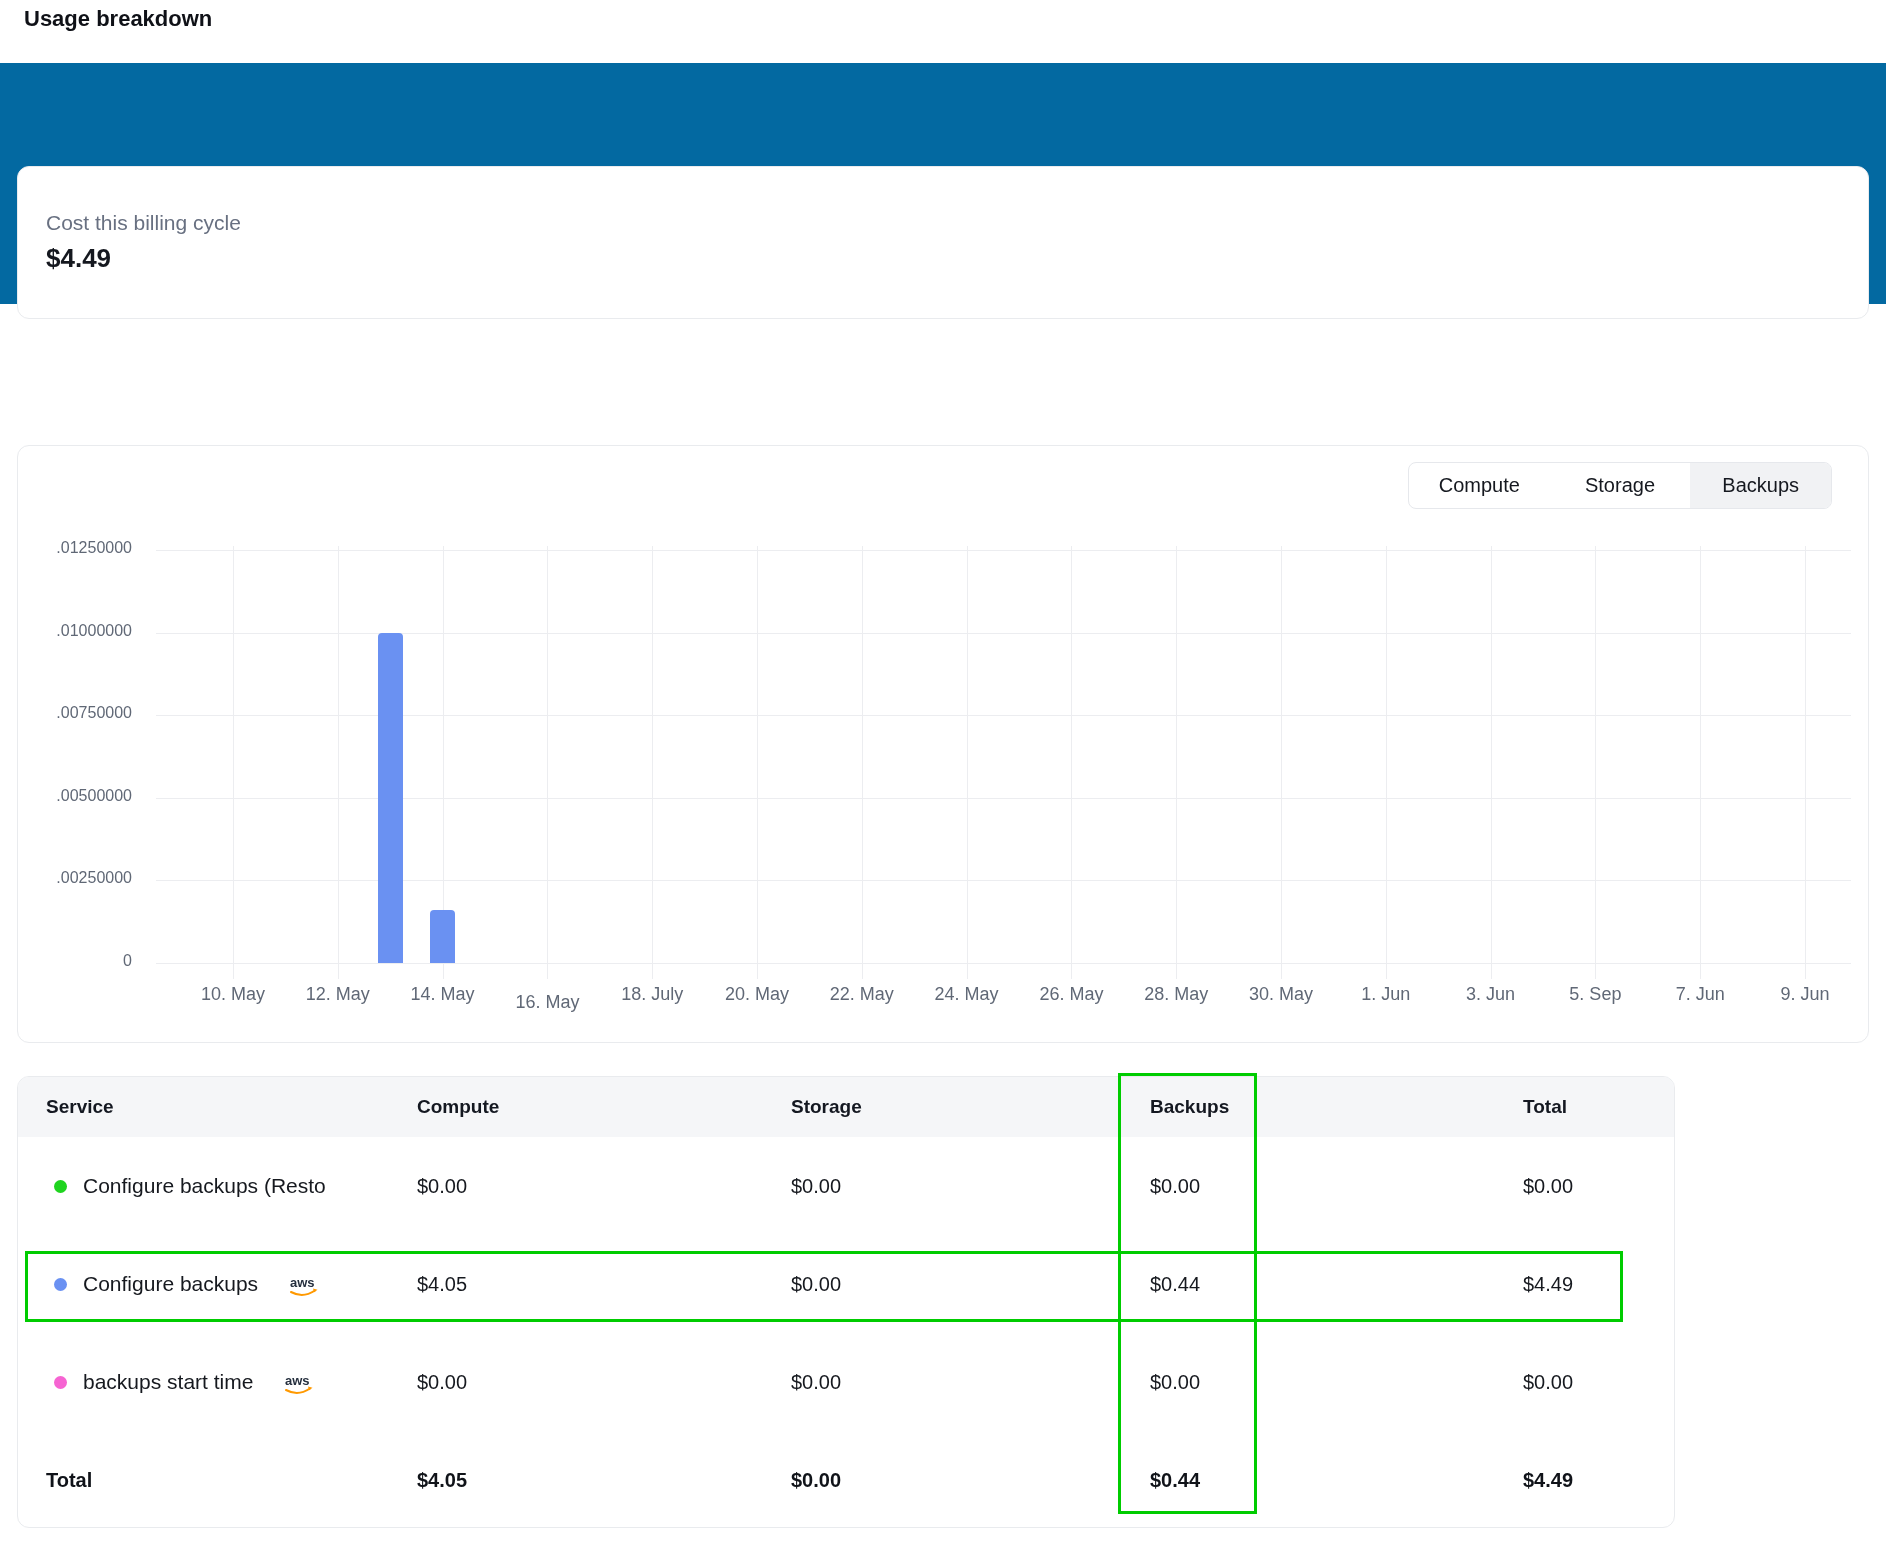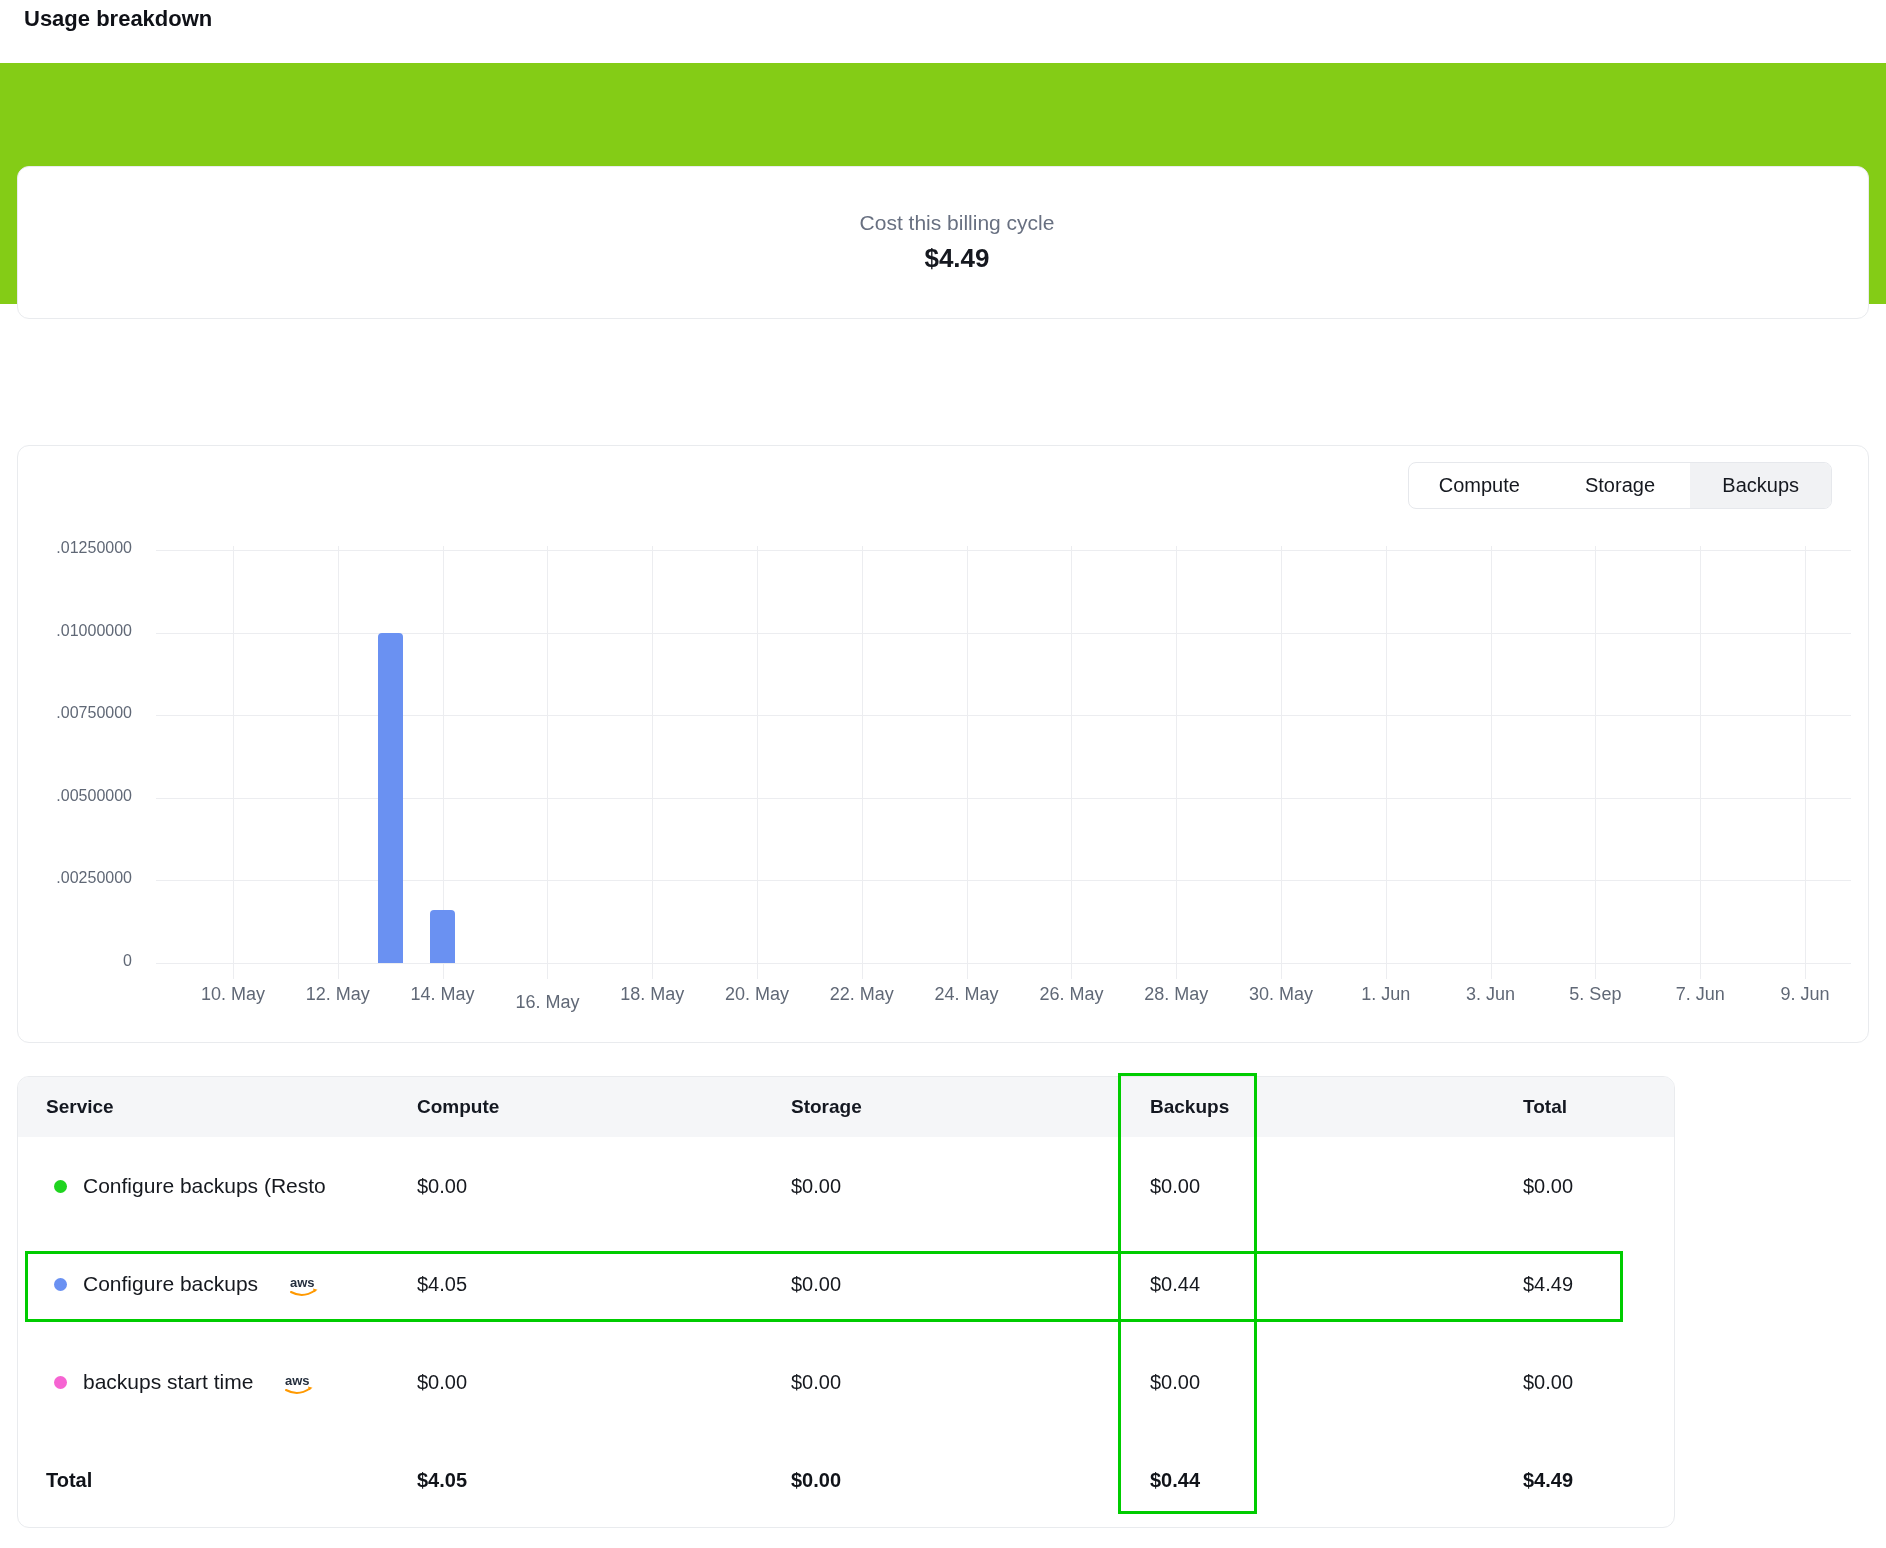--- a/index.html
+++ b/index.html
@@ -2,21 +2,21 @@
 <html><head>
 <meta charset="utf-8">
 <style>
   * { margin:0; padding:0; box-sizing:border-box; }
   html,body { background:#fff; }
   body { font-family:"Liberation Sans", sans-serif; color:#14171d; }
   .page { position:relative; width:1886px; height:1548px; background:#fff; overflow:hidden; }
 
   .page-title { position:absolute; left:24px; top:6px; font-size:22px; font-weight:700; color:#0f1117; }
 
-  .gray-band { position:absolute; left:0; top:63px; width:1886px; height:241px; background:#84cc16;text-align:center; }
+  .gray-band { position:absolute; left:0; top:63px; width:1886px; height:241px; background:#0369a1; }
   .summary-card { position:absolute; left:17px; top:103px; width:1852px; height:153px; background:#fff;
                   border:1px solid #e9ebee; border-radius:12px; padding:44px 0 0 28px; }
   .summary-label { font-size:21px; color:#687081; }
   .summary-amount { font-size:26px; font-weight:700; color:#15181f; margin-top:8px; }
 
   .time-row { position:absolute; top:346px; right:19px; height:48px; display:flex; align-items:center; gap:34px; }
   .time-label { font-size:20px; font-weight:700; color:#0f1117; }
   .time-select { width:413px; height:48px; background:#f0f1f4; border-radius:10px; display:flex;
                  align-items:center; justify-content:space-between; padding:0 18px 0 24px; cursor:pointer; }
   .time-select span { font-size:20px; color:#15181f; }
@@ -87,21 +87,21 @@
         <div class="y-label" style="top: 506px; width: 114px;">0</div>
         <div class="grid-v" style="left: 215px; top: 100px; height: 433px;"></div>
         <div class="x-label" style="left: 155px; top: 538px;">10. May</div>
         <div class="grid-v" style="left: 319.8px; top: 100px; height: 433px;"></div>
         <div class="x-label" style="left: 259.8px; top: 538px;">12. May</div>
         <div class="grid-v" style="left: 424.6px; top: 100px; height: 433px;"></div>
         <div class="x-label" style="left: 364.6px; top: 538px;">14. May</div>
         <div class="grid-v" style="left: 529.4px; top: 100px; height: 433px;"></div>
         <div class="x-label" style="left: 469.4px; top: 538px; margin-top: 8px;">16. May</div>
         <div class="grid-v" style="left: 634.2px; top: 100px; height: 433px;"></div>
-        <div class="x-label" style="left: 574.2px; top: 538px;">18. May</div>
+        <div class="x-label" style="left: 574.2px; top: 538px;">18. July</div>
         <div class="grid-v" style="left: 739px; top: 100px; height: 433px;"></div>
         <div class="x-label" style="left: 679px; top: 538px;">20. May</div>
         <div class="grid-v" style="left: 843.8px; top: 100px; height: 433px;"></div>
         <div class="x-label" style="left: 783.8px; top: 538px;">22. May</div>
         <div class="grid-v" style="left: 948.6px; top: 100px; height: 433px;"></div>
         <div class="x-label" style="left: 888.6px; top: 538px;">24. May</div>
         <div class="grid-v" style="left: 1053.4px; top: 100px; height: 433px;"></div>
         <div class="x-label" style="left: 993.4px; top: 538px;">26. May</div>
         <div class="grid-v" style="left: 1158.2px; top: 100px; height: 433px;"></div>
         <div class="x-label" style="left: 1098.2px; top: 538px;">28. May</div>

